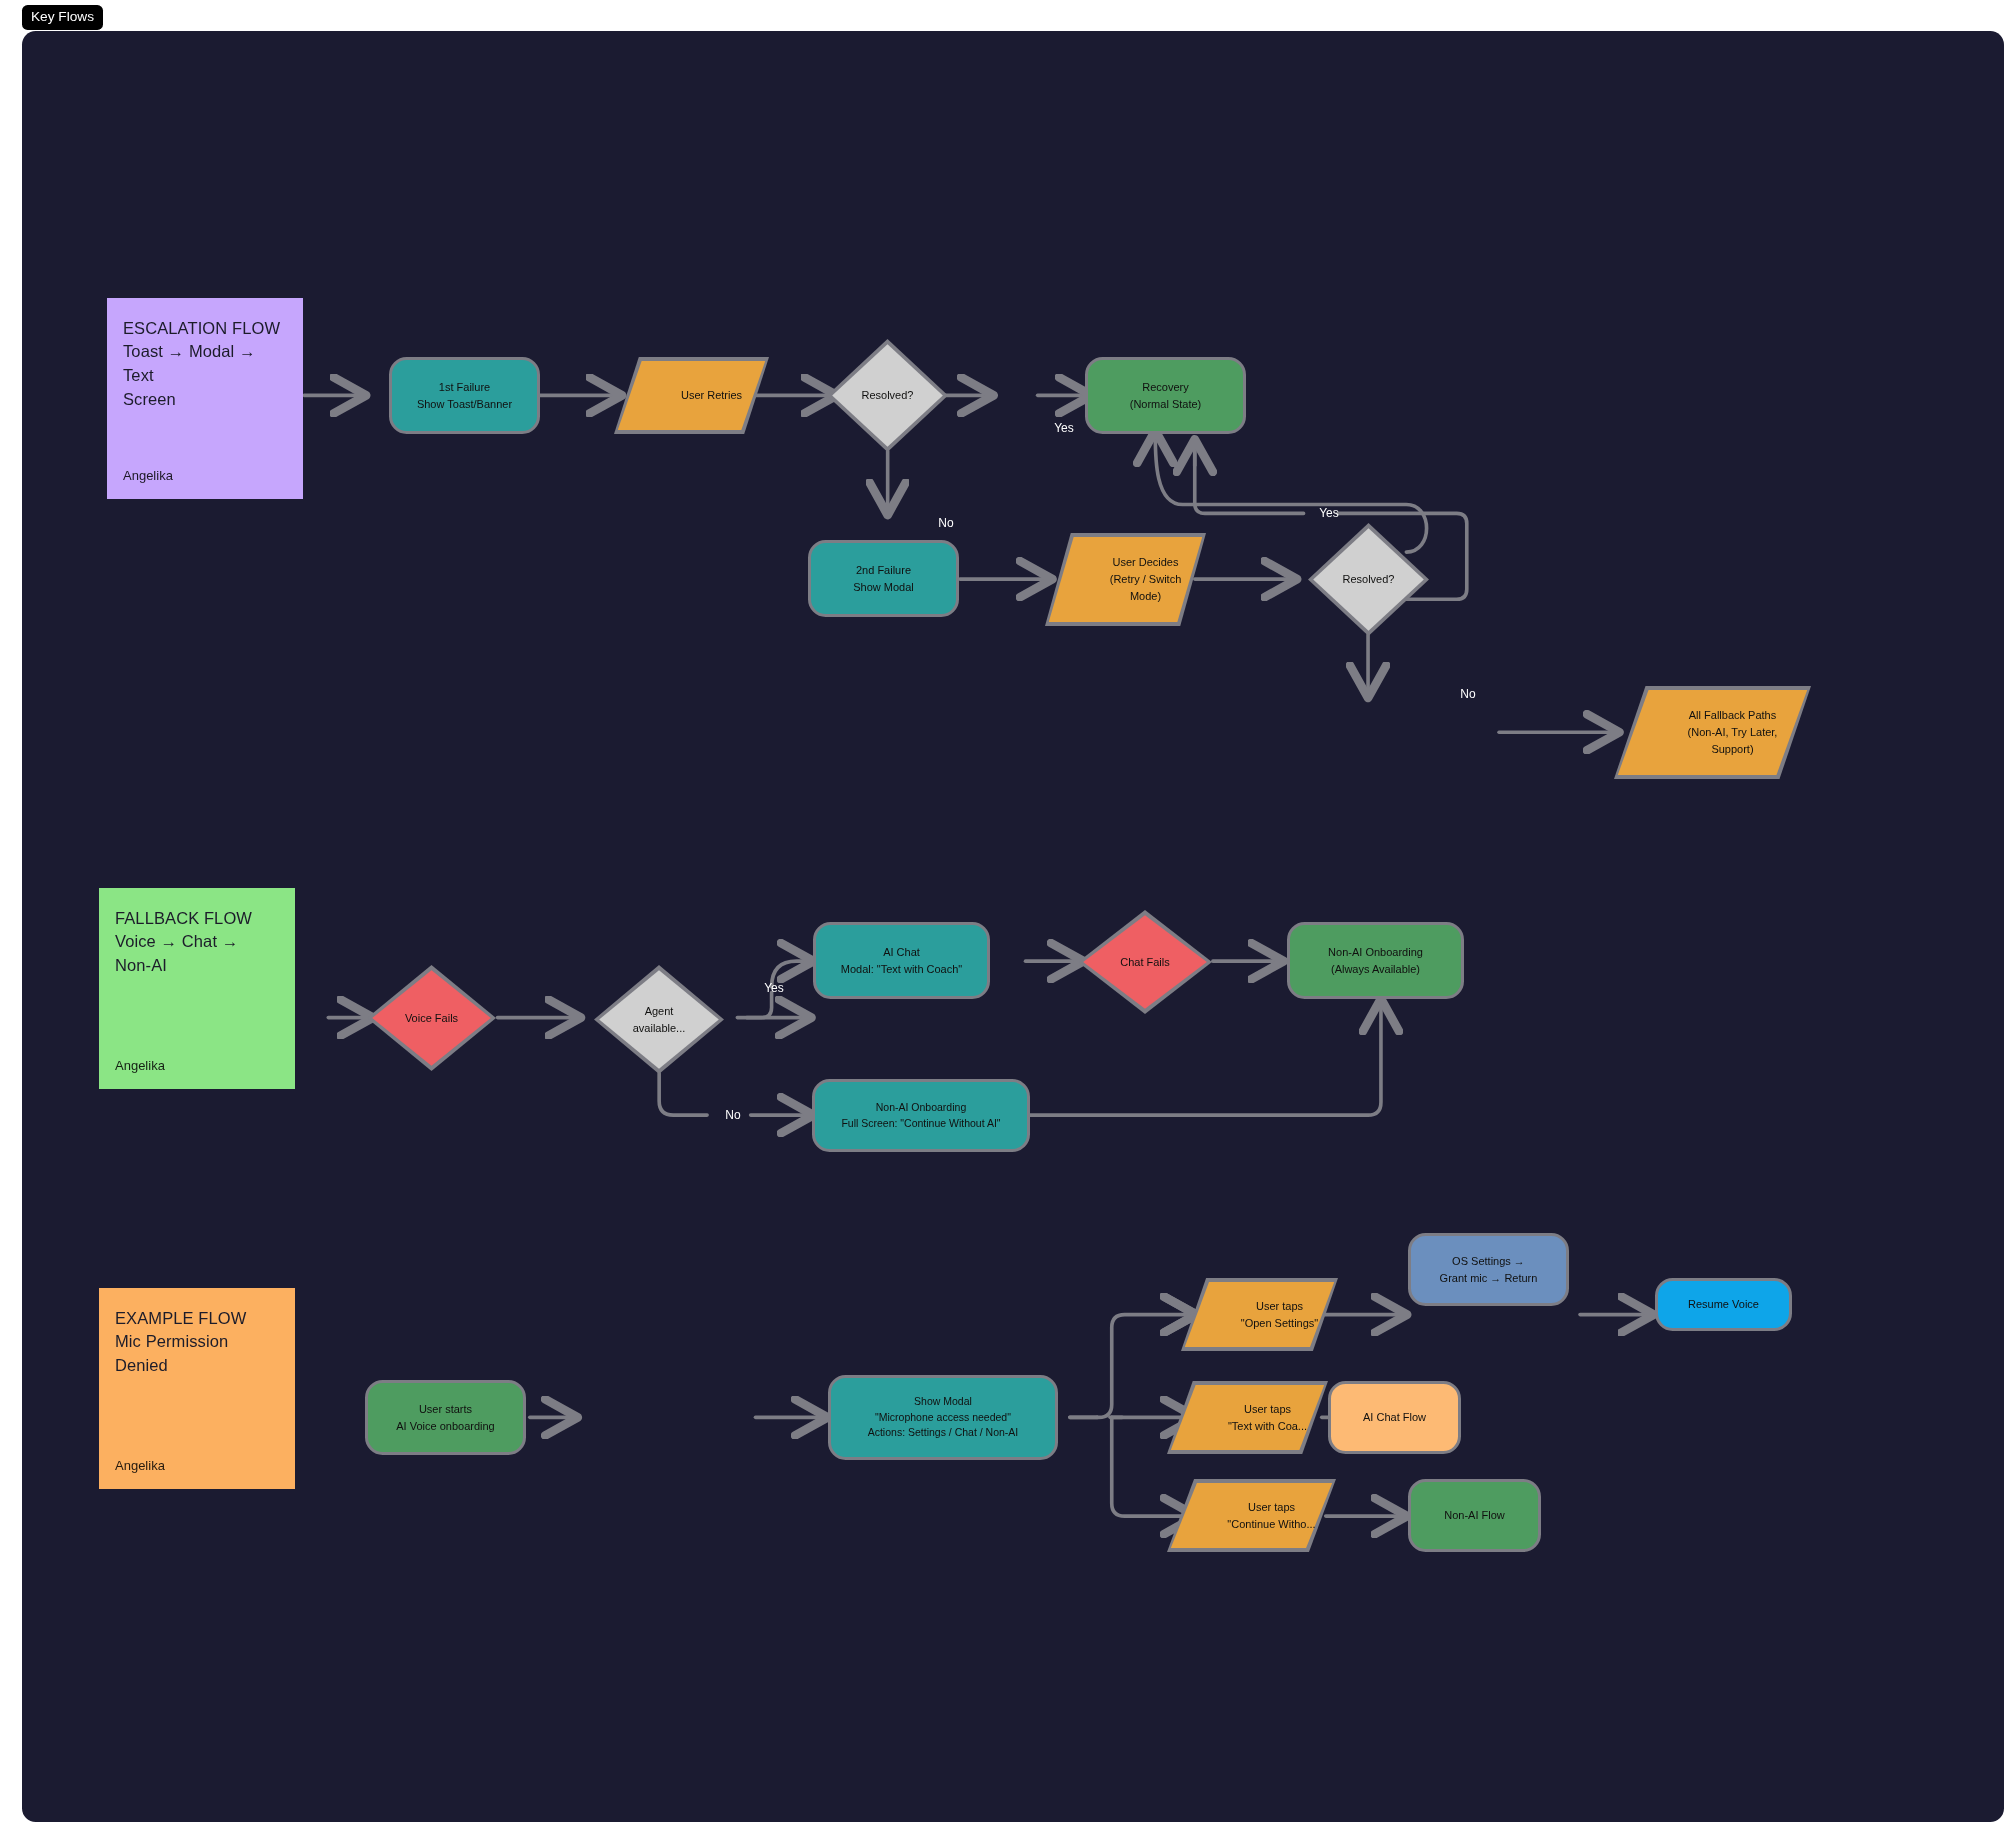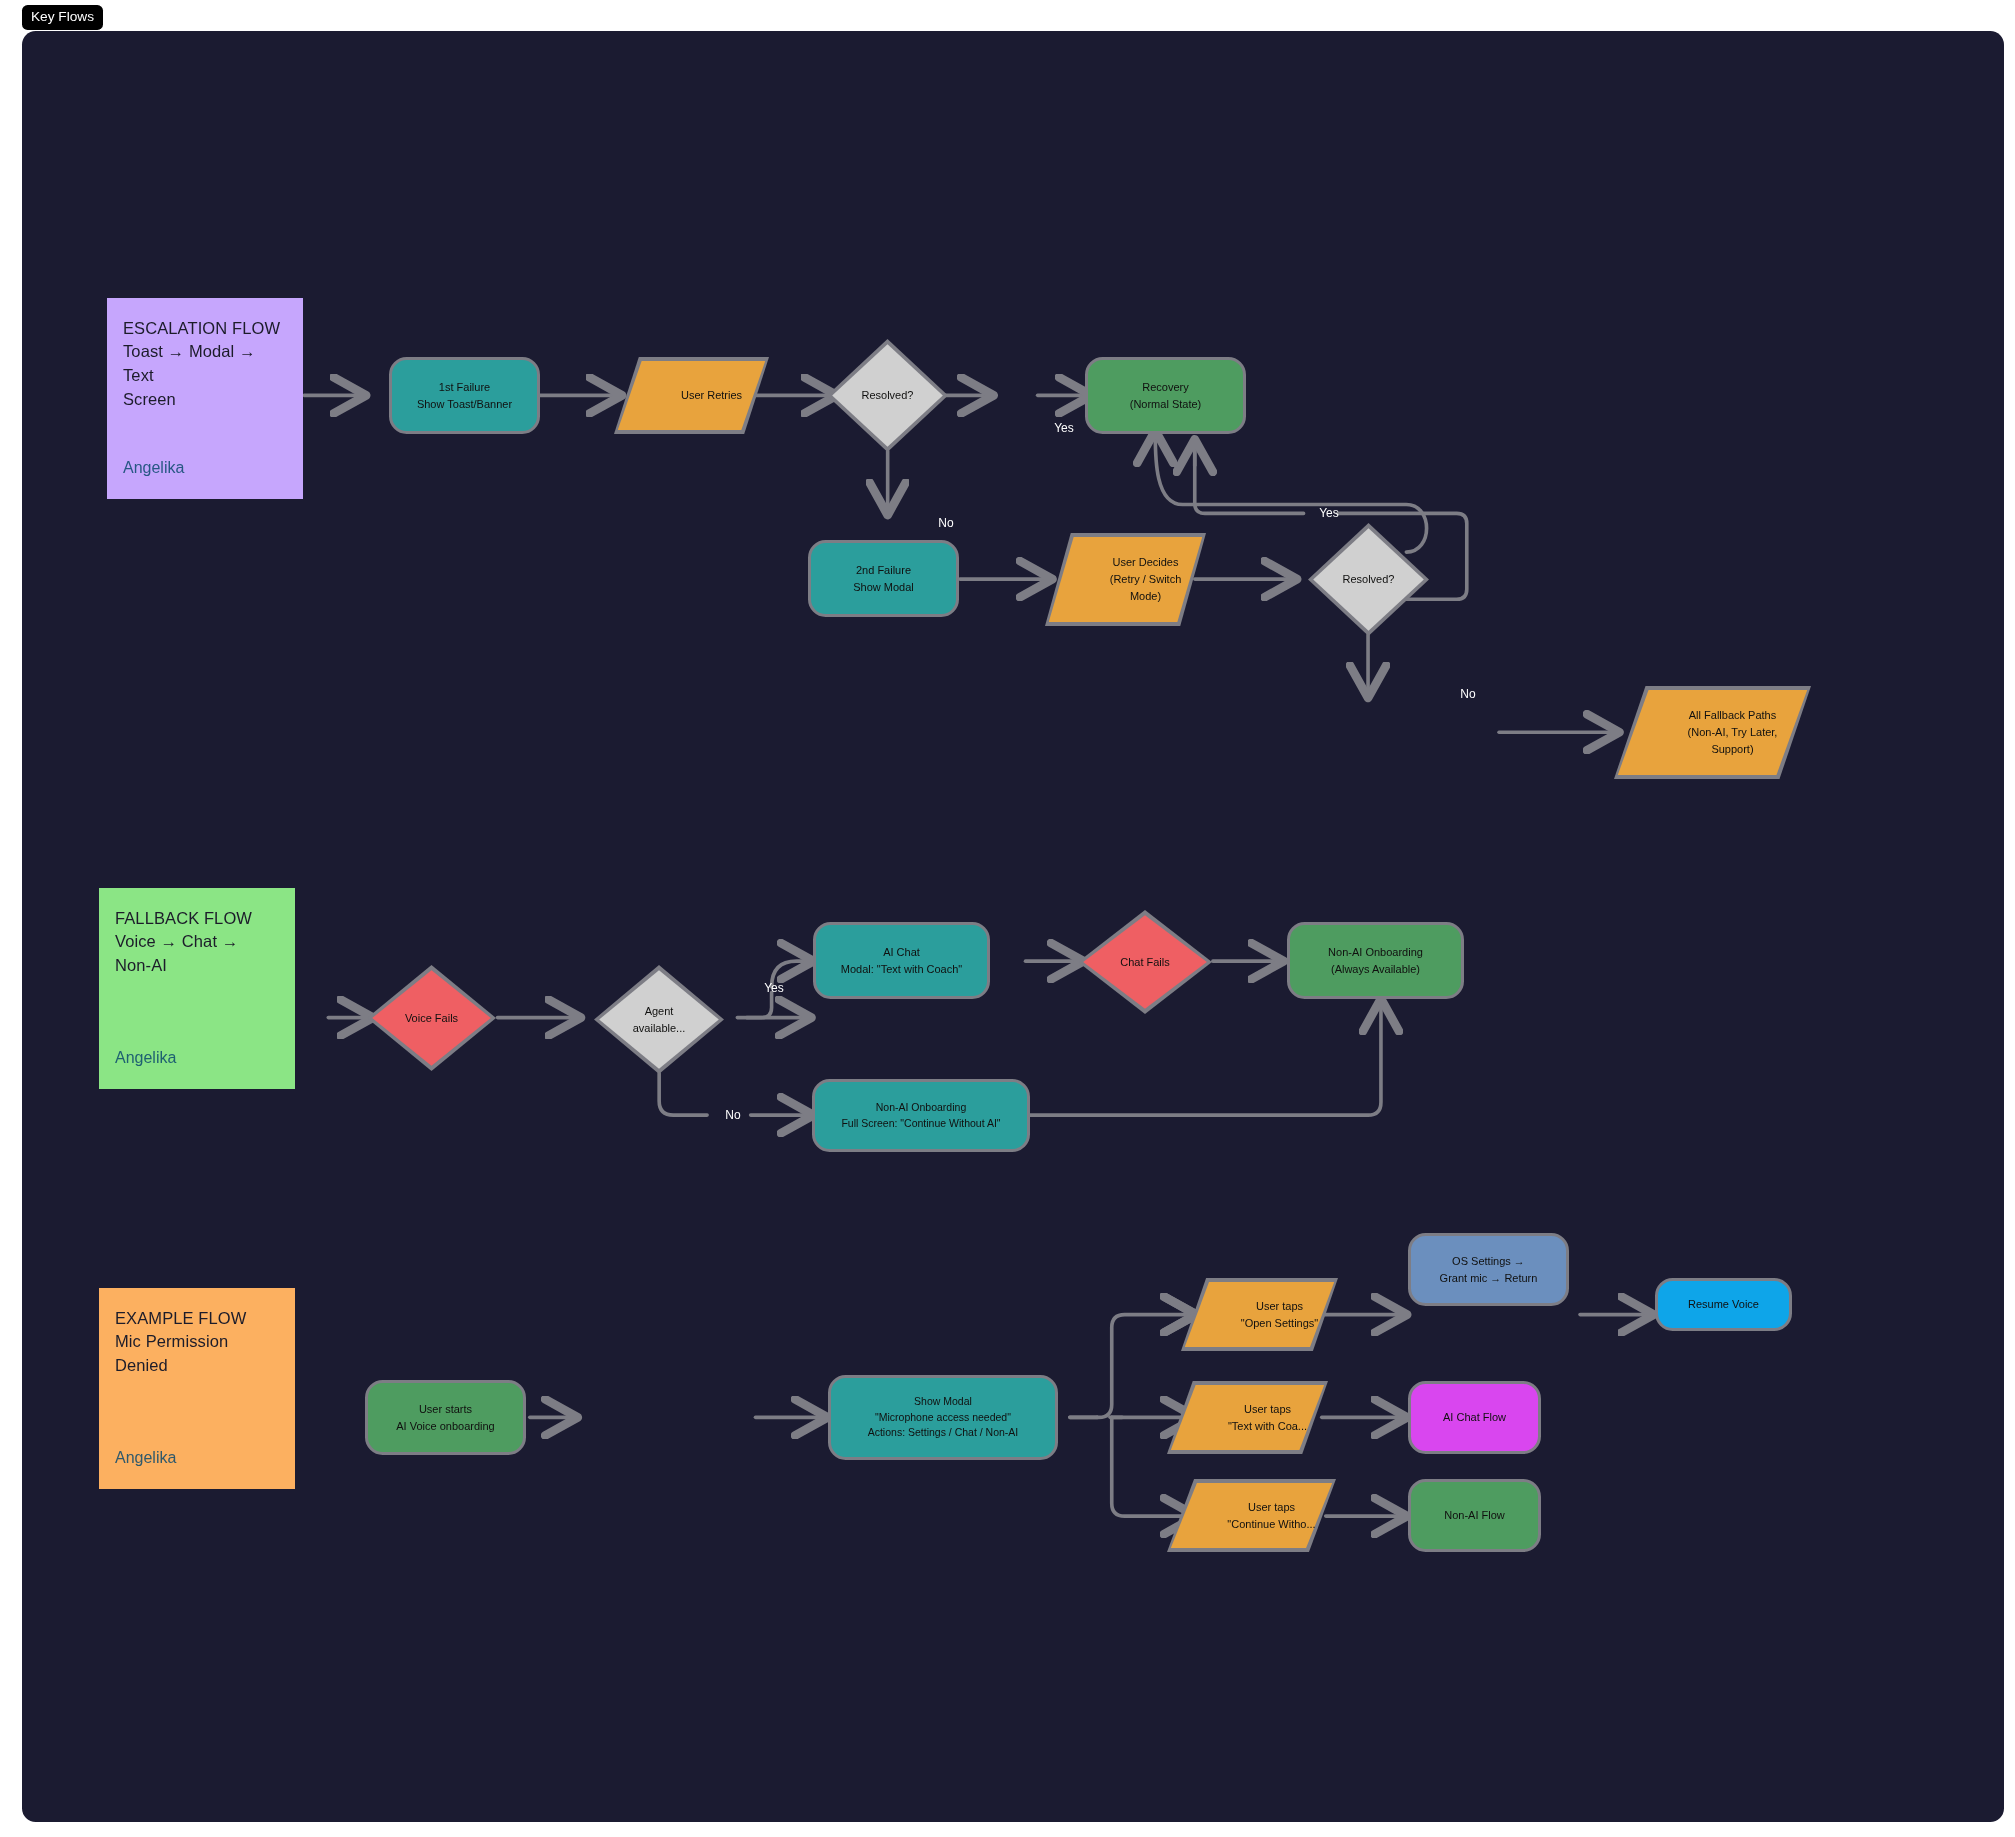--- a/index.html
+++ b/index.html
@@ -36,22 +36,22 @@
     position: absolute;
     padding: 18.5px 16px;
     color: #1c1c2a;
   }
   .sticky .sticky-title {
     font-size: 16.5px; line-height: 1.45;
     font-weight: 400; letter-spacing: 0.1px;
     white-space: pre-line;
   }
   .sticky .sticky-author {
-    position: absolute; left: 16px; bottom: 22px;
-    font-size: 16px; color: #0c4a6e; opacity: .85;
+    position: absolute; left: 16px; bottom: 16px;
+    font-size: 13px; color: #000000; opacity: .85;
   }
 
   
   .node {
     position: absolute;
     display: flex; align-items: center; justify-content: center;
     text-align: center;
     color: #10100f;
     border: 3.6px solid #7d7d85;
     font-size: 0;
@@ -371,21 +371,21 @@
 
     <div class="node n-para" style="left:1145px; top:1350px; width:161px; height:73px;">
       <span class="skin"></span>
       <span class="skin-in" style="background:#e8a33d;"></span>
       <span class="lines">
         <span class="ln">User taps</span>
         <span class="ln">"Text with Coa...</span>
       </span>
     </div>
 
-    <div class="node n-round" style="left:1386px; top:1350px; width:133px; height:73px; background:#d946ef;">
+    <div class="node n-round" style="left:1306px; top:1350px; width:133px; height:73px; background:#fdba74;">
       <span class="lines">
         <span class="ln">AI Chat Flow</span>
       </span>
     </div>
 
     <div class="node n-para" style="left:1145px; top:1448px; width:169px; height:73px;">
       <span class="skin"></span>
       <span class="skin-in" style="background:#e8a33d;"></span>
       <span class="lines">
         <span class="ln">User taps</span>

